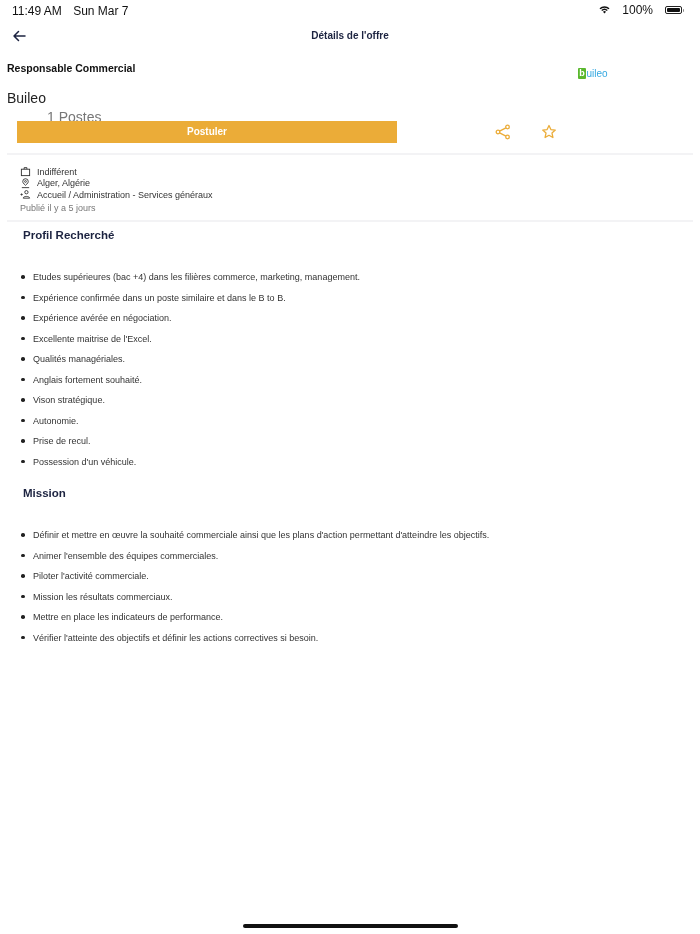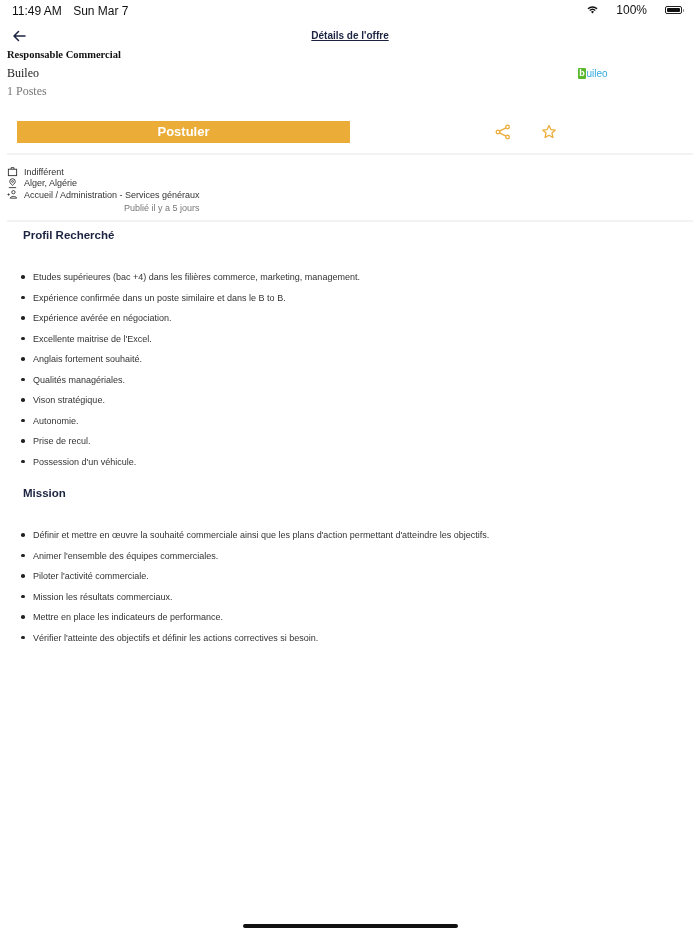--- a/index.html
+++ b/index.html
@@ -2,44 +2,44 @@
 <html><head>
   <meta charset="utf-8">
   <style>
     * { box-sizing: border-box; margin: 0; padding: 0; }
     html, body { width: 700px; height: 934px; background: #ffffff; overflow: hidden; }
     body { font-family: "Liberation Sans", "DejaVu Sans", sans-serif; color: #1c1c1e; position: relative; }
 
     .status-bar { position: absolute; top: 0; left: 0; width: 692px; height: 18px; font-size: 12px; color: #111; }
     .status-left { position: absolute; left: 12px; top: 4px; }
     .status-left span { margin-right: 8px; }
-    .status-right { position: absolute; right: 10px; top: 3px; display: flex; align-items: center; gap: 18px; }
+    .status-right { position: absolute; right: 10px; top: 3px; display: flex; align-items: center; gap: 12px; }
     .battery { width: 17px; height: 8px; border: 1px solid #222; border-radius: 2px; position: relative; padding: 1px; }
     .battery-fill { width: 100%; height: 100%; background: #111; border-radius: 1px; }
     .battery::after { content: ""; position: absolute; right: -3px; top: 2px; width: 1.5px; height: 3px; background: #888; border-radius: 0 1px 1px 0; }
 
     .nav-bar { position: absolute; top: 22px; left: 0; width: 700px; height: 28px; }
     .back-button { position: absolute; left: 11px; top: 6px; width: 16px; height: 16px; cursor: pointer; }
-    .nav-title { position: absolute; left: 0; right: 0; top: 8px; text-align: center; font-size: 10px; font-weight: 600; color: #1c2340; text-decoration: underline; }
+    .nav-title { position: absolute; left: 0; right: 0; top: 8px; text-align: center; font-size: 10px; font-weight: 600; color: #1c2340; }
 
-    .job-header { position: absolute; top: 49px; left: 7px; font-family: Liberation Serif, serif; }
+    .job-header { position: absolute; top: 62px; left: 7px; }
     .job-title { font-size: 10.5px; font-weight: 700; color: #111; }
-    .company-name { font-size: 12px; color: #222; margin-top: 6px; }
-    .positions { font-size: 12px; color: #777; margin-top: 3px; }
+    .company-name { font-size: 14px; color: #222; margin-top: 16px; }
+    .positions { font-size: 14px; color: #777; margin-top: 3px; margin-left: 40px; }
 
     .company-logo { position: absolute; left: 578px; top: 64px; width: 36px; height: 18px; font-size: 10px; color: #35a8e0; display: flex; align-items: center; }
     .logo-b { background: #5ab82e; color: #fff; display: inline-block; width: 8px; height: 11px; line-height: 11px; text-align: center; font-weight: 700; font-size: 9px; border-radius: 1px; margin-right: 0.5px; }
 
-    .apply-button { position: absolute; left: 17px; top: 121px; width: 333px; height: 22px; background: #ebac38; color: #fff; font-size: 13px; font-weight: 700; border: none; text-align: center; line-height: 22px; cursor: pointer; }
+    .apply-button { position: absolute; left: 17px; top: 121px; width: 380px; height: 22px; background: #ebac38; color: #fff; font-size: 10px; font-weight: 700; border: none; text-align: center; line-height: 22px; cursor: pointer; }
     .share-button { position: absolute; left: 495px; top: 124px; width: 16px; height: 16px; cursor: pointer; }
     .star-button { position: absolute; left: 541px; top: 124px; width: 16px; height: 16px; cursor: pointer; }
 
     .divider { position: absolute; left: 7px; width: 686px; height: 2px; background: #f3f3f5; }
 
-    .meta { position: absolute; top: 166px; left: 7px; font-size: 9px; color: #333; text-align: right; }
+    .meta { position: absolute; top: 166px; left: 20px; font-size: 9px; color: #333; }
     .meta-row { display: flex; align-items: center; height: 11.5px; }
     .meta-row svg { width: 11px; height: 11px; margin-right: 6px; }
     .published { font-size: 9px; color: #777; margin-top: 2px; }
 
     .section { position: absolute; left: 7px; width: 686px; }
     .section-title { font-size: 11.5px; font-weight: 700; color: #1c2340; margin-bottom: 4px; padding-left: 16px; }
     .bullet-list { list-style: none; padding-left: 14px; margin-top: 29px; }
     .bullet-list li { font-size: 9px; color: #333; height: 20.5px; line-height: 14px; position: relative; padding-left: 12px; }
     .bullet-list li::before { content: ""; position: absolute; left: 0; top: 5px; width: 3.5px; height: 3.5px; background: #222; border-radius: 50%; }
 
@@ -134,22 +134,22 @@
 
 <div class="divider" style="top:220px"></div>
 
 <div class="section" style="top:229px">
   <div class="section-title">Profil Recherché</div>
   <ul class="bullet-list">
     <li>Etudes supérieures (bac +4) dans les filières commerce, marketing, management.</li>
     <li>Expérience confirmée dans un poste similaire et dans le B to B.</li>
     <li>Expérience avérée en négociation.</li>
     <li>Excellente maitrise de l'Excel.</li>
+    <li>Qualités managériales.</li>
     <li>Anglais fortement souhaité.</li>
-    <li>Qualités managériales.</li>
     <li>Vison stratégique.</li>
     <li>Autonomie.</li>
     <li>Prise de recul.</li>
     <li>Possession d'un véhicule.</li>
   </ul>
 </div>
 
 <div class="section" style="top:487px">
   <div class="section-title">Mission</div>
   <ul class="bullet-list">

